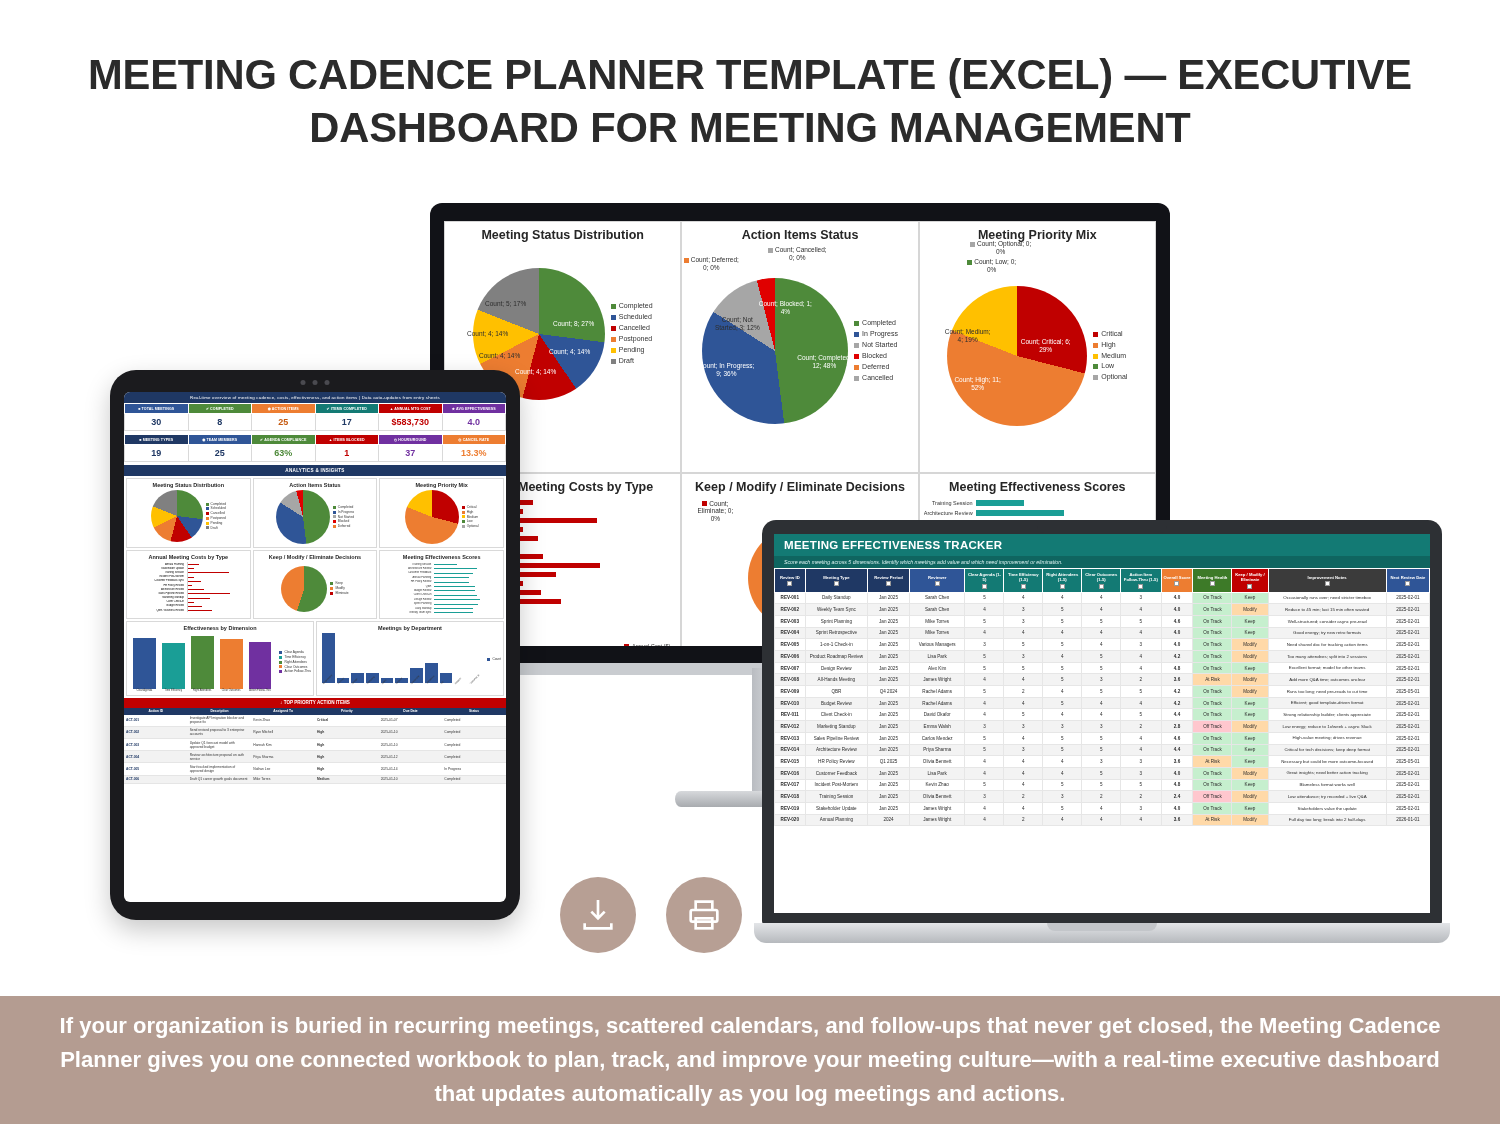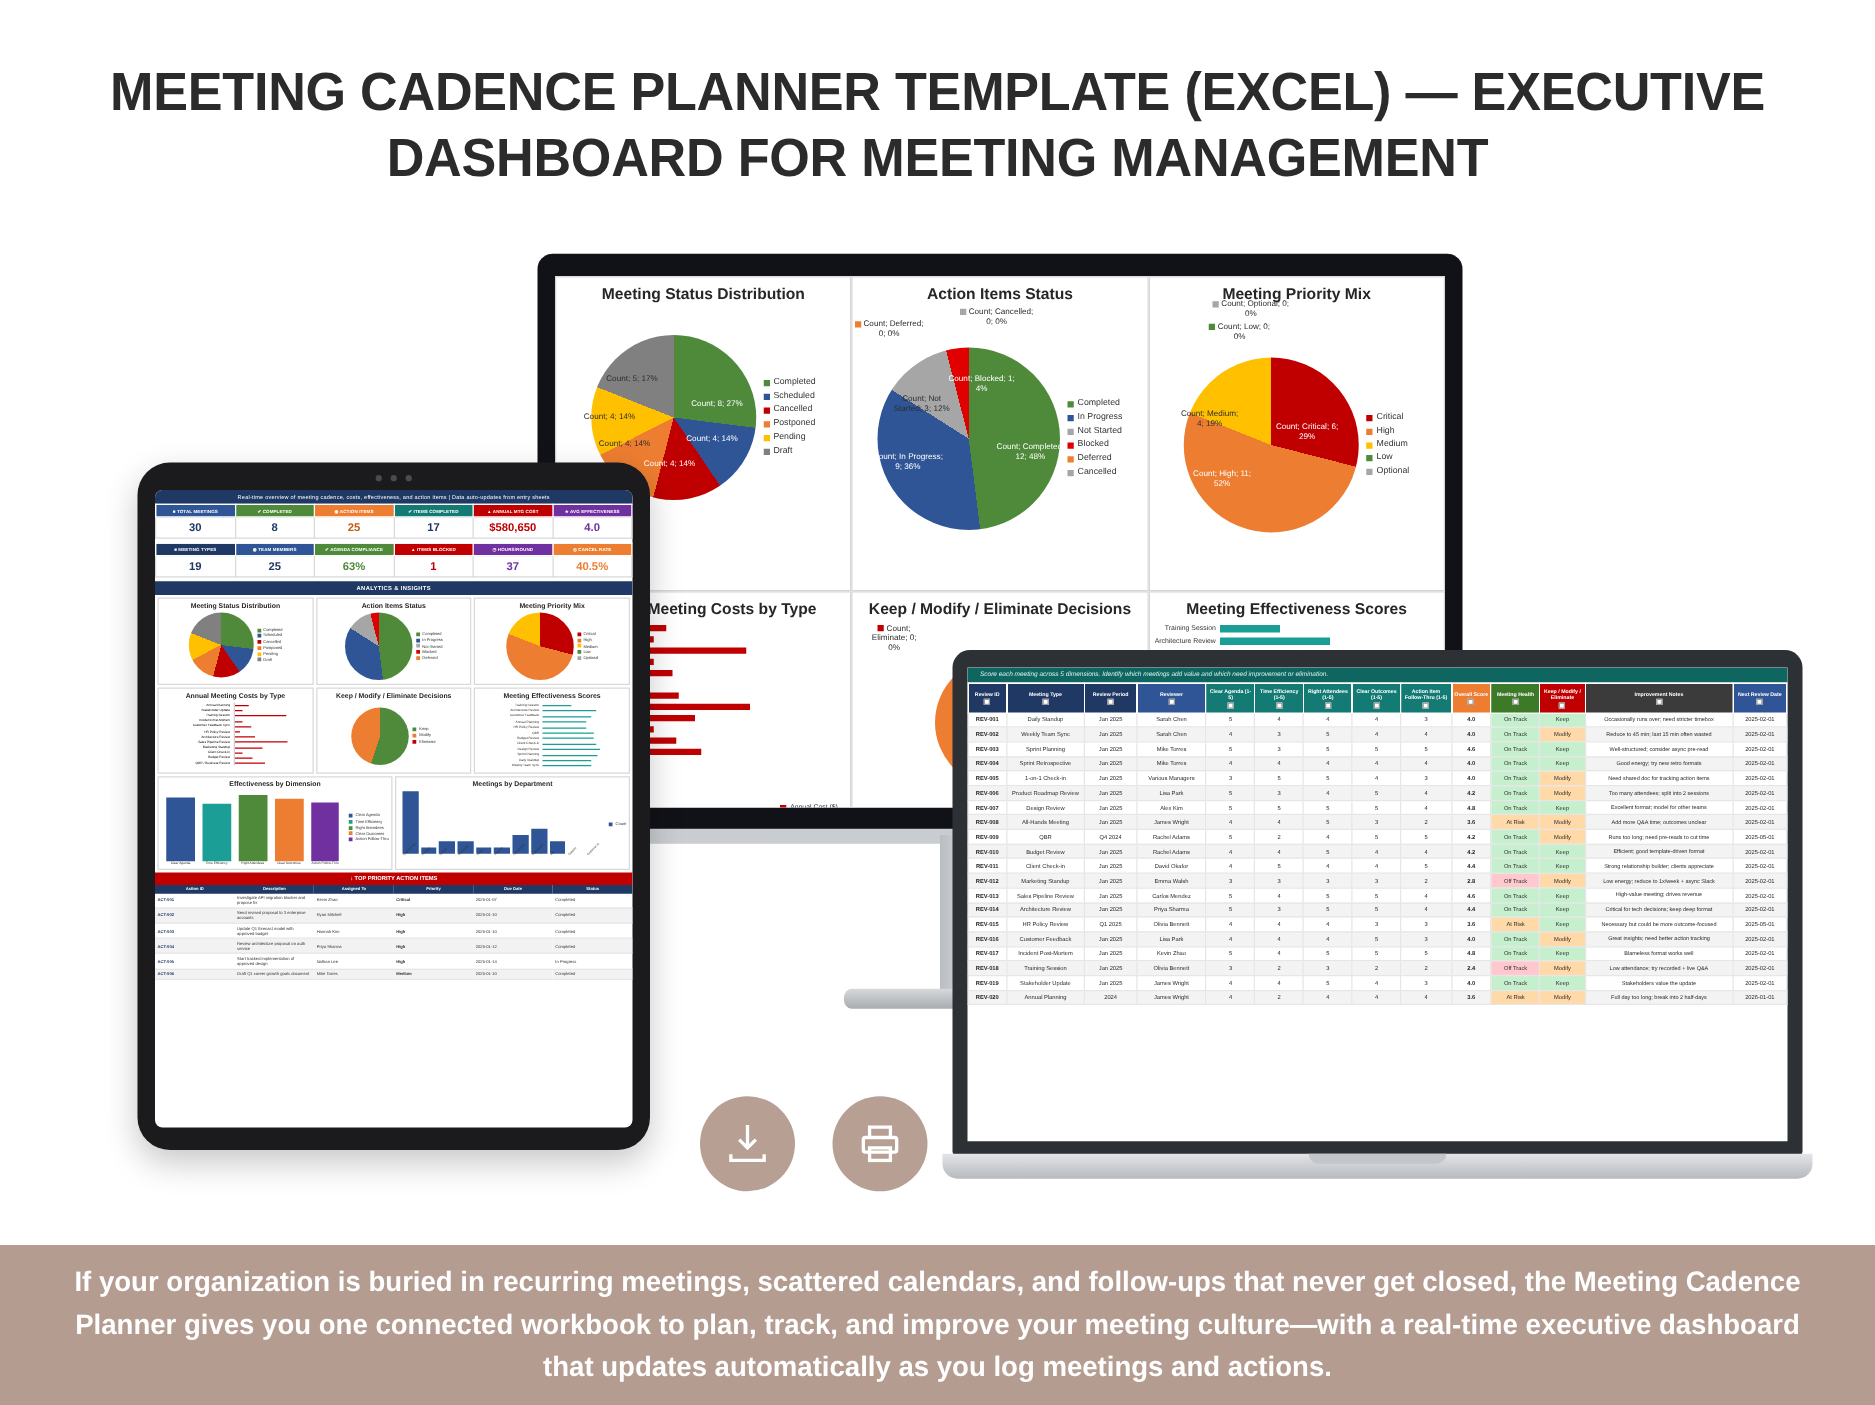--- a/index.html
+++ b/index.html
@@ -505,21 +505,21 @@
                 <td class="kpi-head" style="background: rgb(237, 125, 49);">◉ ACTION ITEMS</td>
                 <td class="kpi-head" style="background: rgb(19, 122, 116);">✔ ITEMS COMPLETED</td>
                 <td class="kpi-head" style="background: rgb(192, 0, 0);">▲ ANNUAL MTG COST</td>
                 <td class="kpi-head" style="background: rgb(112, 48, 160);">★ AVG EFFECTIVENESS</td>
               </tr>
           <tr id="kpi-val-1">
                 <td class="kpi-val" style="color: rgb(31, 56, 100);">30</td>
                 <td class="kpi-val" style="color: rgb(31, 56, 100);">8</td>
                 <td class="kpi-val" style="color: rgb(197, 90, 17);">25</td>
                 <td class="kpi-val" style="color: rgb(31, 56, 100);">17</td>
-                <td class="kpi-val" style="color: rgb(192, 0, 0);">$580,650</td>
+                <td class="kpi-val" style="color: rgb(192, 0, 0);">$583,730</td>
                 <td class="kpi-val" style="color: rgb(112, 48, 160);">4.0</td>
               </tr>
         </tbody>
           </table>
         <div style="height:3px"></div>
         <table class="kpi-table">
           <tbody>
               <tr id="kpi-head-2">
                 <td class="kpi-head" style="background: rgb(31, 56, 100);">■ MEETING TYPES</td>
                 <td class="kpi-head" style="background: rgb(47, 85, 151);">◉ TEAM MEMBERS</td>
@@ -527,21 +527,21 @@
                 <td class="kpi-head" style="background: rgb(192, 0, 0);">▲ ITEMS BLOCKED</td>
                 <td class="kpi-head" style="background: rgb(112, 48, 160);">◷ HOURS/ROUND</td>
                 <td class="kpi-head" style="background: rgb(237, 125, 49);">◎ CANCEL RATE</td>
               </tr>
           <tr id="kpi-val-2">
                 <td class="kpi-val" style="color: rgb(31, 56, 100);">19</td>
                 <td class="kpi-val" style="color: rgb(31, 56, 100);">25</td>
                 <td class="kpi-val" style="color: rgb(78, 138, 58);">63%</td>
                 <td class="kpi-val" style="color: rgb(192, 0, 0);">1</td>
                 <td class="kpi-val" style="color: rgb(112, 48, 160);">37</td>
-                <td class="kpi-val" style="color: rgb(237, 125, 49);">40.5%</td>
+                <td class="kpi-val" style="color: rgb(237, 125, 49);">13.3%</td>
               </tr>
         </tbody>
           </table>
 
         <div class="section-bar" style="margin-top:3px;">ANALYTICS &amp; INSIGHTS</div>
 
         <div style="display:grid;grid-template-columns:1fr 1fr 1fr;gap:2px;padding:2px;">
           <div class="mini-panel">
             <div class="mini-title">Meeting Status Distribution</div>
             <div style="display:flex;align-items:center;justify-content:center;gap:3px;">
@@ -959,20 +959,21 @@
         </table>
 
       </div>
     </div>
   </div>
 
   <div class="laptop">
     <div class="laptop-lid">
       <div class="laptop-notch"></div>
       <div class="laptop-screen">
+        <div class="trk-title">MEETING EFFECTIVENESS TRACKER</div>
         <div class="trk-sub">Score each meeting across 5 dimensions. Identify which meetings add value and which need improvement or elimination.</div>
         <table class="trk-table">
           <thead>
               <tr id="trk-head">
                 <th class="c-id" style="width: 4.4%;"><span>Review ID</span><span class="fx"></span></th>
                 <th class="c-type" style="width: 9%;"><span>Meeting Type</span><span class="fx"></span></th>
                 <th class="c-per" style="width: 6%;"><span>Review Period</span><span class="fx"></span></th>
                 <th class="c-rev" style="width: 8%;"><span>Reviewer</span><span class="fx"></span></th>
                 <th class="c-sc" style="width: 5.6%;"><span>Clear Agenda (1-5)</span><span class="fx"></span></th>
                 <th class="c-sc" style="width: 5.6%;"><span>Time Efficiency (1-5)</span><span class="fx"></span></th>

